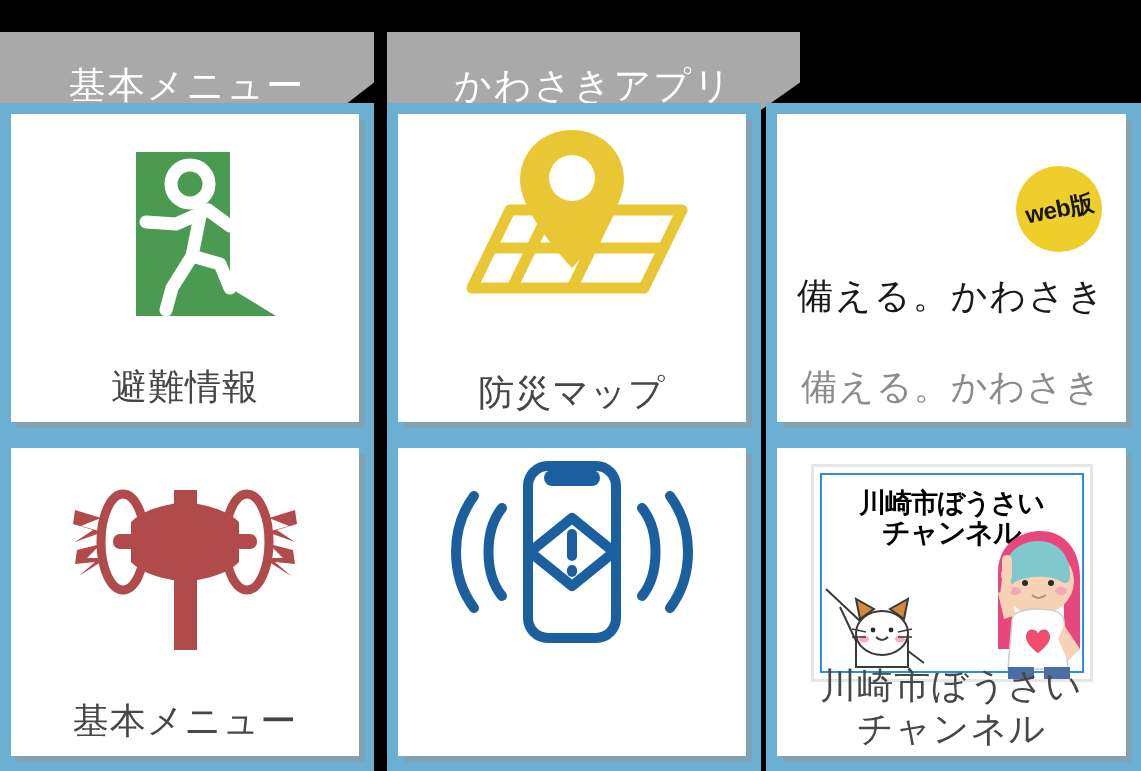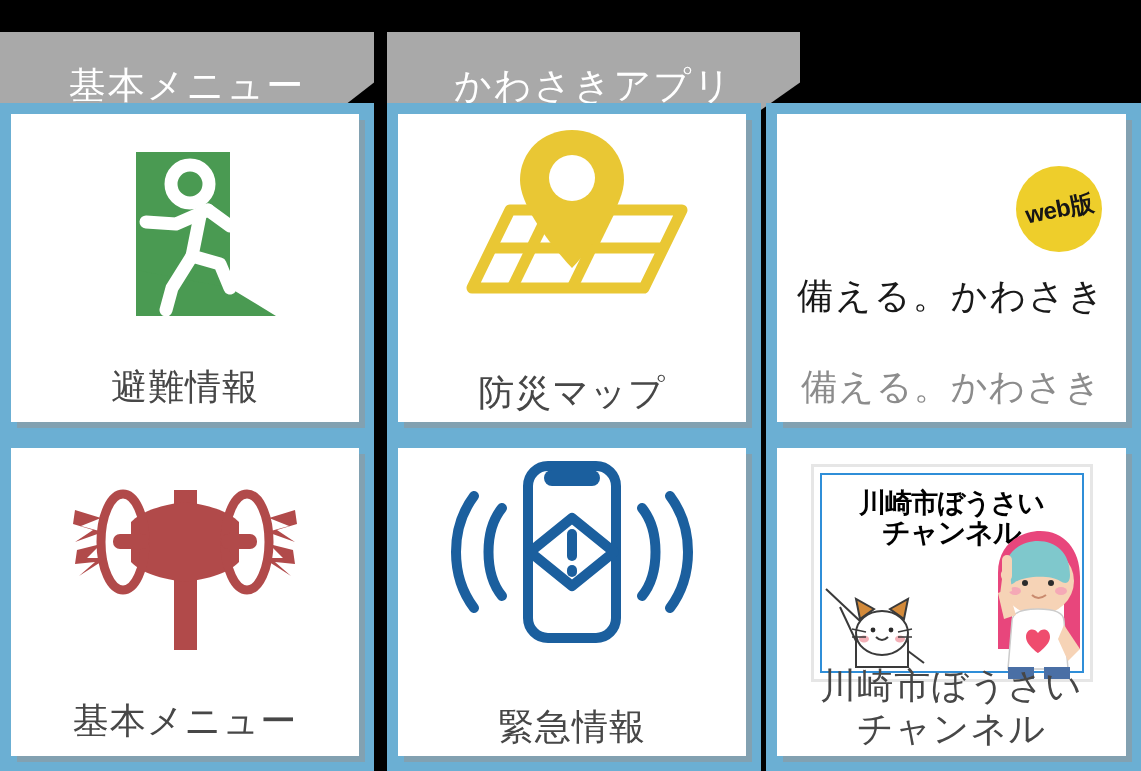--- a/index.html
+++ b/index.html
@@ -171,21 +171,20 @@
                   <path d="M140 78 V100"></path>
                   <path d="M140 114 V116"></path>
                   <path d="M70 52 C52 74 52 118 70 140"></path>
                   <path d="M42 40 C18 72 18 120 42 152"></path>
                   <path d="M210 52 C228 74 228 118 210 140"></path>
                   <path d="M238 40 C262 72 262 120 238 152"></path>
                 </g>
               </svg>
             </div>
             <div class="label two">
-              <div>緊急情報</div>
             </div>
           </div>
         </div>
       </div>
     </div>
 
     <div class="col col3">
 
       <div class="cell row1">
         <div class="frame"></div>

